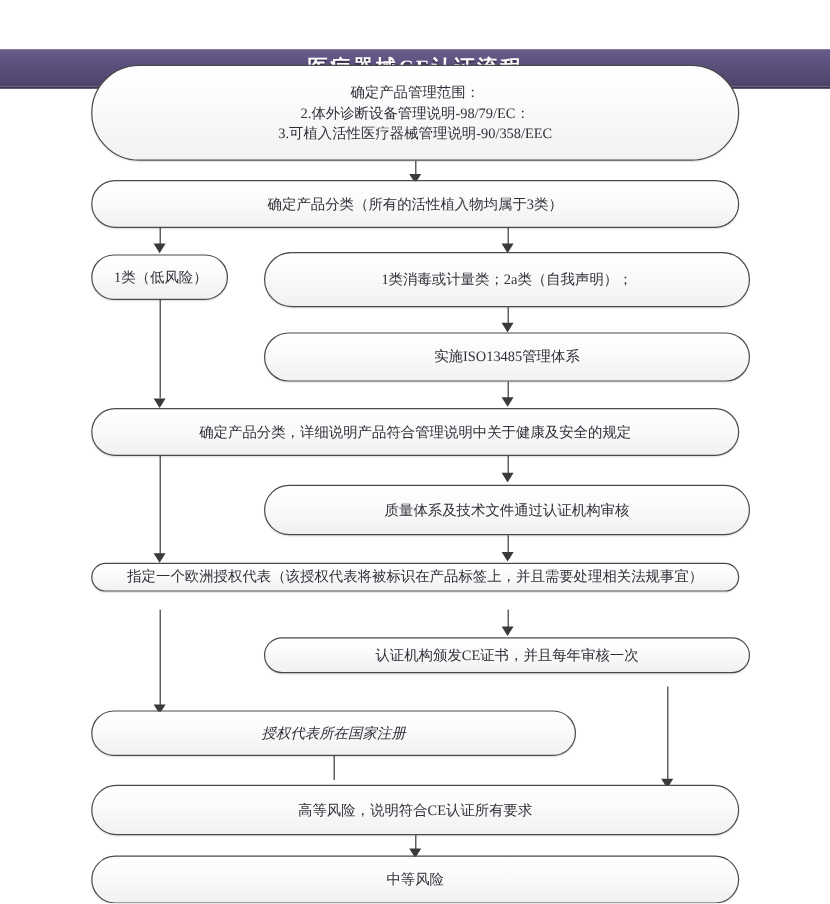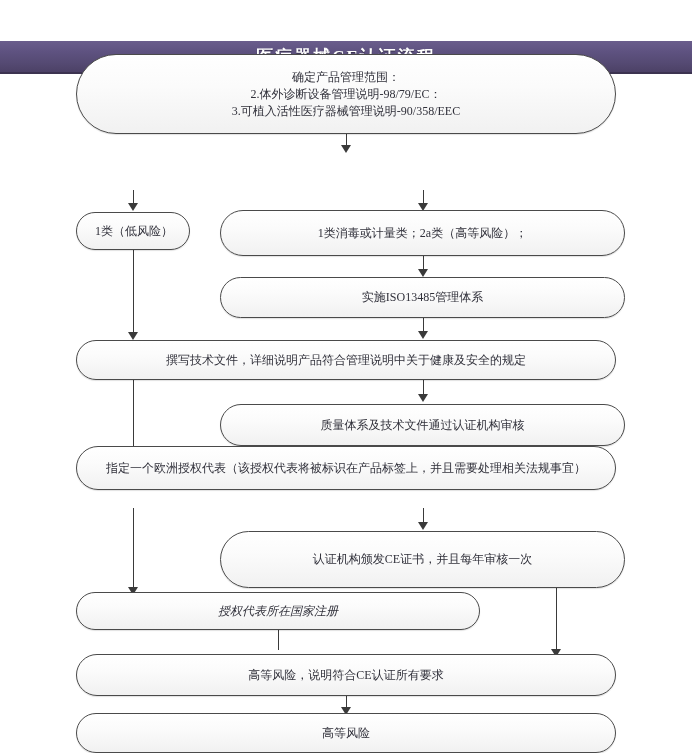--- a/index.html
+++ b/index.html
@@ -139,74 +139,79 @@
   <div class="arrow" style="left:341px; top:707px;"></div>
 
   <div class="node" style="left:76px; top:54px; width:540px; height:80px;">
     <div class="lines">
       <div>确定产品管理范围：</div>
       <div>2.体外诊断设备管理说明-98/79/EC：</div>
       <div>3.可植入活性医疗器械管理说明-90/358/EEC</div>
     </div>
   </div>
 
+  <div class="node" style="left:76px; top:150px; width:540px; height:40px;">
+    <div class="lines">
+      <div>确定产品分类（所有的活性植入物均属于3类）</div>
+    </div>
+  </div>
 
   <div class="node" style="left:76px; top:212px; width:114px; height:38px;">
     <div class="lines">
       <div>1类（低风险）</div>
     </div>
   </div>
 
   <div class="node" style="left:220px; top:210px; width:405px; height:46px;">
     <div class="lines">
-      <div>1类消毒或计量类；2a类（高等风险）；</div>
+      <div>1类消毒或计量类；2a类（自我声明）；</div>
     </div>
   </div>
 
   <div class="node" style="left:220px; top:277px; width:405px; height:41px;">
     <div class="lines">
       <div>实施ISO13485管理体系</div>
     </div>
   </div>
 
   <div class="node" style="left:76px; top:340px; width:540px; height:40px;">
     <div class="lines">
-      <div>撰写技术文件，详细说明产品符合管理说明中关于健康及安全的规定</div>
+      <div>确定产品分类，详细说明产品符合管理说明中关于健康及安全的规定</div>
     </div>
   </div>
 
   <div class="node" style="left:220px; top:404px; width:405px; height:42px;">
     <div class="lines">
       <div>质量体系及技术文件通过认证机构审核</div>
     </div>
   </div>
 
-  <div class="node" style="left:76px; top:446px; width:540px; height:44px;">
+  <div class="node" style="left:76px; top:469px; width:540px; height:24px;font-family:Liberation Mono, monospace;">
     <div class="lines">
       <div>指定一个欧洲授权代表（该授权代表将被标识在产品标签上，并且需要处理相关法规事宜）</div>
     </div>
   </div>
 
-  <div class="node" style="left:220px; top:531px; width:405px; height:57px;">
+  <div class="node" style="left:220px; top:531px; width:405px; height:30px;">
     <div class="lines">
       <div>认证机构颁发CE证书，并且每年审核一次</div>
     </div>
   </div>
 
   <div class="node" style="left:76px; top:592px; width:404px; height:38px;font-style:italic;">
     <div class="lines">
       <div>授权代表所在国家注册</div>
     </div>
   </div>
 
   <div class="node" style="left:76px; top:654px; width:540px; height:42px;">
     <div class="lines">
       <div>高等风险，说明符合CE认证所有要求</div>
     </div>
   </div>
 
   <div class="node" style="left:76px; top:713px; width:540px; height:40px;">
     <div class="lines">
-      <div>高等风险</div>
+      <div>中等风险</div>
     </div>
   </div>
 
 </div>
 
 </body></html>

